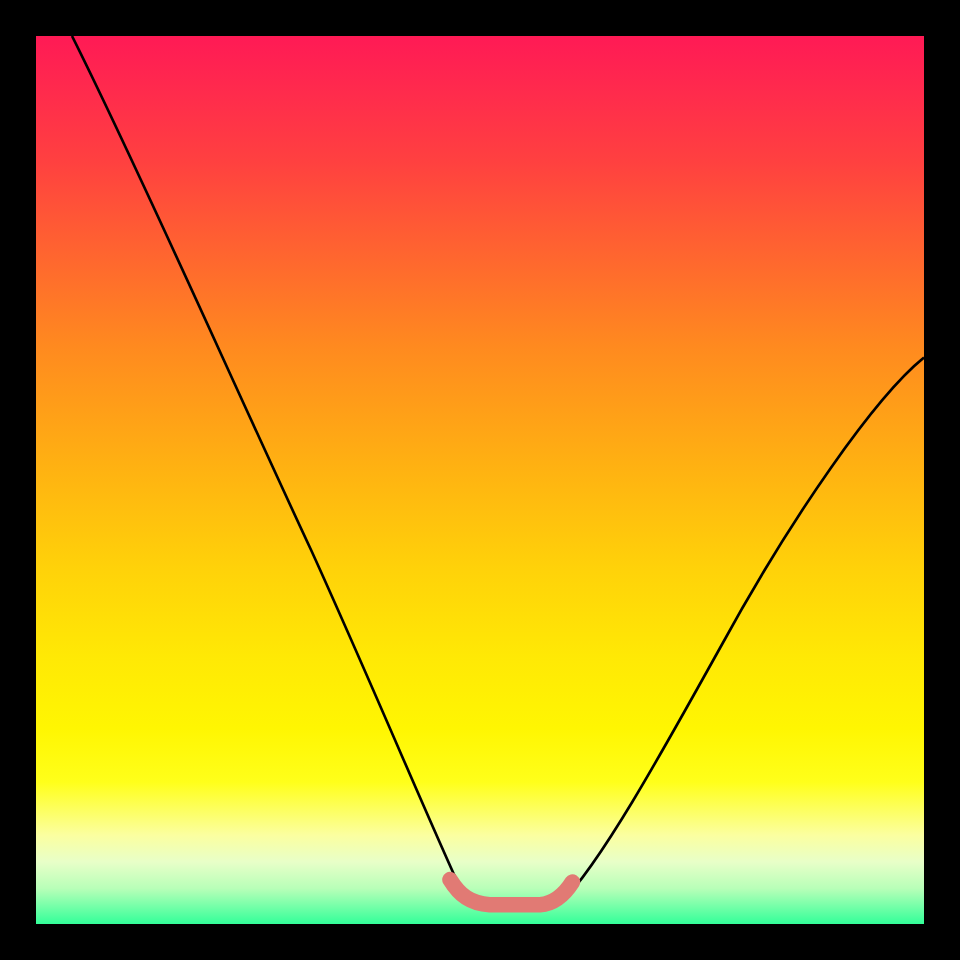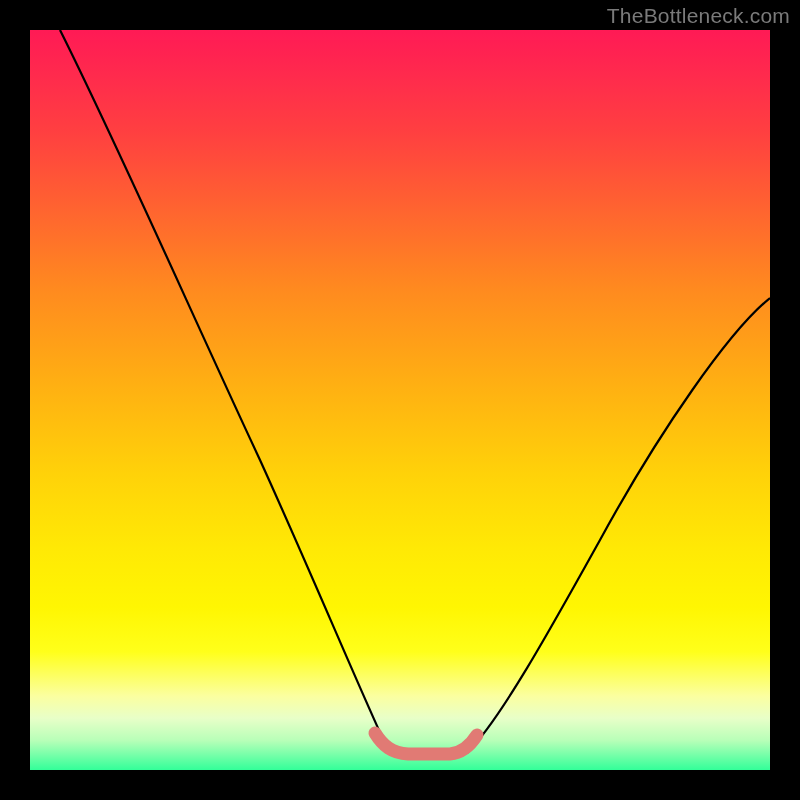--- a/index.html
+++ b/index.html
@@ -55,21 +55,20 @@
     font-family: Arial, Helvetica, sans-serif;
     font-size: 21px;
     color: #7a7a7a;
     letter-spacing: 0.2px;
   }
 </style>
 </head>
 <body>
 
 <div class="frame">
-  <div class="watermark">TheBottleneck.com</div>
   <div class="plot-area">
     <svg class="curves" viewBox="0 0 740 740" preserveAspectRatio="none">
       <path d="M 30 0
                C 90 120, 160 280, 230 430
                C 280 540, 330 660, 358 720" fill="none" stroke="#000" stroke-width="2.2"></path>
       <path d="M 437 723
                C 470 690, 520 600, 570 510
                C 630 400, 700 300, 740 268" fill="none" stroke="#000" stroke-width="2.2"></path>
       <path d="M 345 703
                C 353 716, 362 723, 378 724

